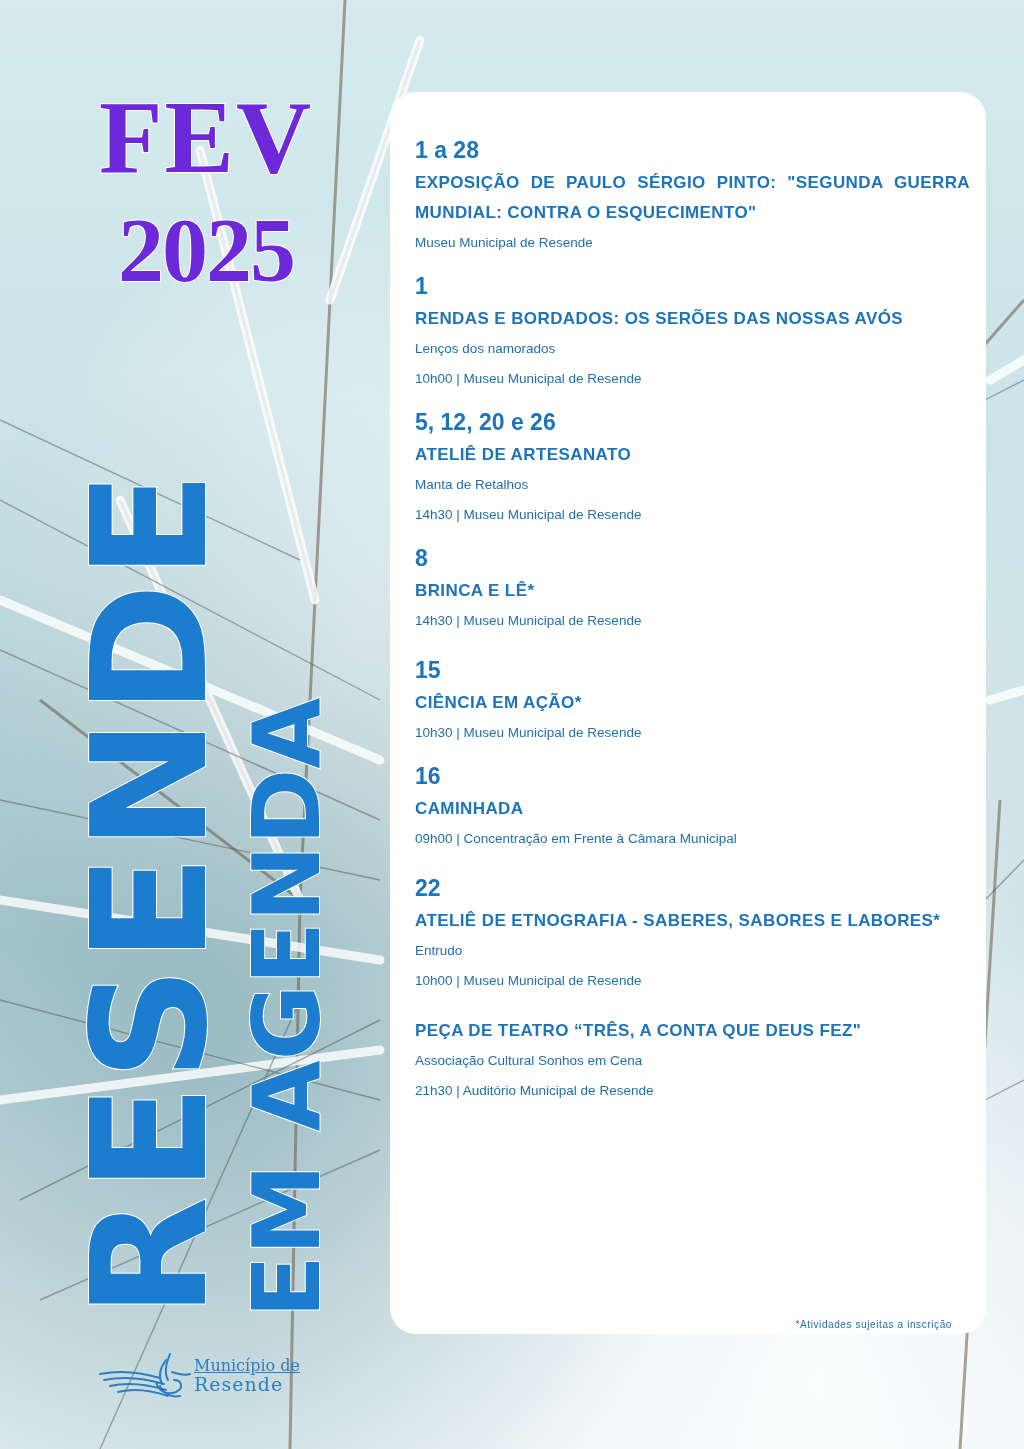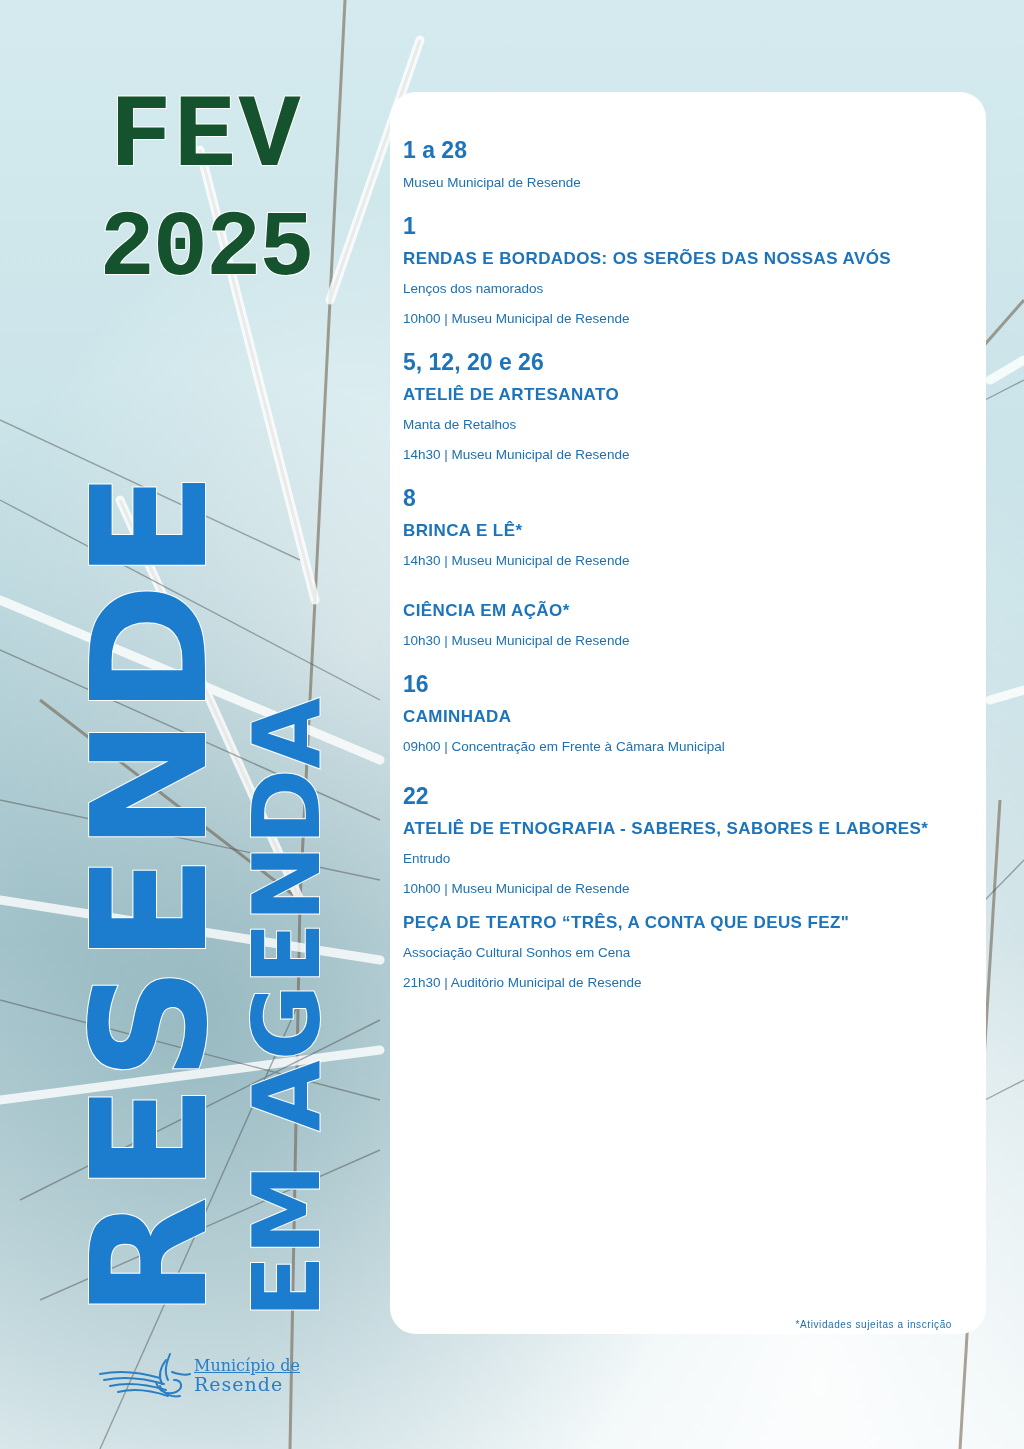--- a/index.html
+++ b/index.html
@@ -12,22 +12,22 @@
     position: absolute; inset: 0;
     background:
       radial-gradient(ellipse at 20% 70%, rgba(120,160,170,0.55) 0%, rgba(120,160,170,0) 45%),
       radial-gradient(ellipse at 35% 45%, rgba(255,255,255,0.7) 0%, rgba(255,255,255,0) 40%),
       radial-gradient(ellipse at 80% 95%, rgba(255,255,255,0.9) 0%, rgba(255,255,255,0) 50%),
       linear-gradient(180deg, #d4eaee 0%, #c8e2e7 40%, #b7d3d9 65%, #e6f1f3 100%);
   }
   .branches { position: absolute; inset: 0; }
   .title-month, .title-year {
     position: absolute; left: 66px; width: 280px; text-align: center;
-    font-family: Liberation Mono, monospace; font-weight: bold;
-    color: #14532d;
+    font-family: Liberation Serif, serif; font-weight: bold;
+    color: #6d28d9;
     -webkit-text-stroke: 2px #ffffff;
     paint-order: stroke fill;
     letter-spacing: 2px;
   }
   .title-month { top: 82px; font-size: 104px; line-height: 110px; }
   .title-year  { top: 200px; font-size: 92px; line-height: 100px; letter-spacing: -2px; }
   .vert {
     position: absolute;
     transform-origin: left top;
     transform: rotate(-90deg);
@@ -36,21 +36,21 @@
     color: #1c7dcf;
     -webkit-text-stroke: 2px #ffffff;
     paint-order: stroke fill;
   }
   .vert-main { left: 70px; top: 1318px; font-size: 158px; line-height: 160px; letter-spacing: 4px; width: 900px; }
   .vert-sub  { left: 238px; top: 1318px; font-size: 92px; line-height: 100px; letter-spacing: 0px; width: 620px; }
 
   .card {
     position: absolute; left: 390px; top: 92px; width: 596px; height: 1242px;
     background: #ffffff; border-radius: 26px;
-    box-sizing: border-box; padding: 44px 16px 0 13px;
+    box-sizing: border-box; padding: 44px 16px 0 25px;
     color: #1c72b6;
     font-family: "Liberation Sans", sans-serif;
   }
   .event { margin-bottom: 14px; }
   .date { font-size: 23px; font-weight: bold; line-height: 28px; color: #1d74bb; margin-bottom: 4px; }
   .etitle { font-size: 17px; font-weight: bold; line-height: 30px; color: #1d74bb; letter-spacing: 0.4px; }
   .etitle.justify { text-align: justify; text-align-last: left; }
   .line { font-size: 13.5px; line-height: 30px; color: #1f6fae; }
   .footnote {
     position: absolute; right: 34px; bottom: 4px;
@@ -106,20 +106,21 @@
 
 <div class="title-month">FEV</div>
 <div class="title-year">2025</div>
 
 <div class="vert vert-main">RESENDE</div>
 <div class="vert vert-sub">EM AGENDA</div>
 
 <div class="card">
   <div class="event">
     <div class="date">1 a 28</div>
+    <div class="etitle justify">EXPOSIÇÃO DE PAULO SÉRGIO PINTO:  "SEGUNDA GUERRA MUNDIAL: CONTRA O ESQUECIMENTO"</div>
     <div class="line">Museu Municipal de Resende</div>
   </div>
 
   <div class="event">
     <div class="date">1</div>
     <div class="etitle">RENDAS E BORDADOS: OS SERÕES DAS NOSSAS AVÓS</div>
     <div class="line">Lenços dos namorados</div>
     <div class="line">10h00 | Museu Municipal de Resende</div>
   </div>
 
@@ -131,31 +132,32 @@
   </div>
 
   <div class="event" style="margin-bottom:20px">
     <div class="date">8</div>
     <div class="etitle">BRINCA E LÊ*</div>
     <div class="line">14h30 | Museu Municipal de Resende</div>
   </div>
 
 
   <div class="event">
+    <div class="date">15</div>
     <div class="etitle">CIÊNCIA EM AÇÃO*</div>
     <div class="line">10h30 | Museu Municipal de Resende</div>
   </div>
 
   <div class="event" style="margin-bottom:20px">
     <div class="date">16</div>
     <div class="etitle">CAMINHADA</div>
     <div class="line">09h00 | Concentração em Frente à Câmara Municipal</div>
   </div>
 
-  <div class="event" style="margin-bottom:4px">
+  <div class="event" style="margin-bottom:20px">
     <div class="date">22</div>
     <div class="etitle">ATELIÊ DE ETNOGRAFIA - SABERES, SABORES E LABORES*</div>
     <div class="line">Entrudo</div>
     <div class="line">10h00 | Museu Municipal de Resende</div>
   </div>
 
   <div class="event">
     <div class="etitle">PEÇA DE TEATRO “TRÊS, A CONTA QUE DEUS FEZ"</div>
     <div class="line">Associação Cultural Sonhos em Cena</div>
     <div class="line">21h30 | Auditório Municipal de Resende</div>

